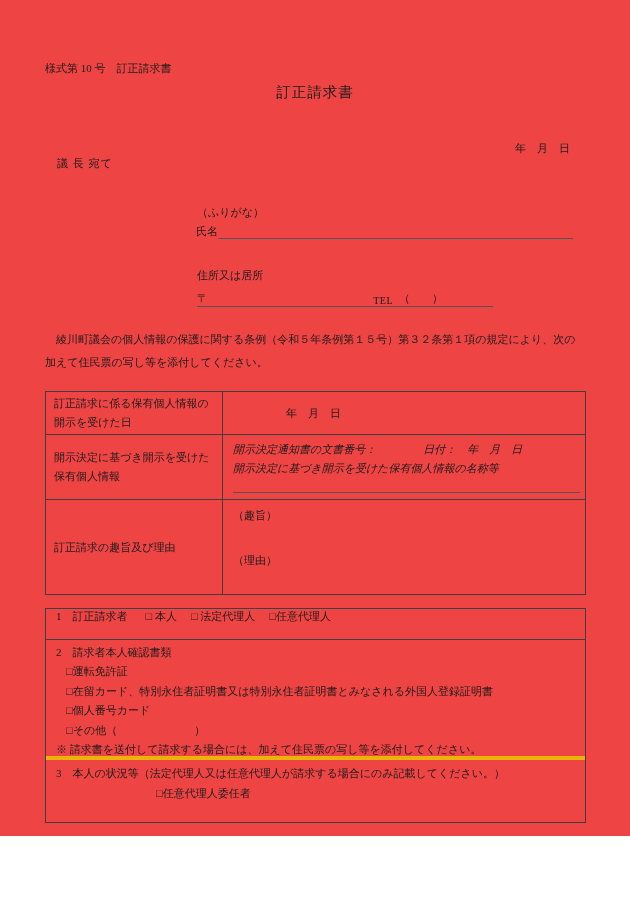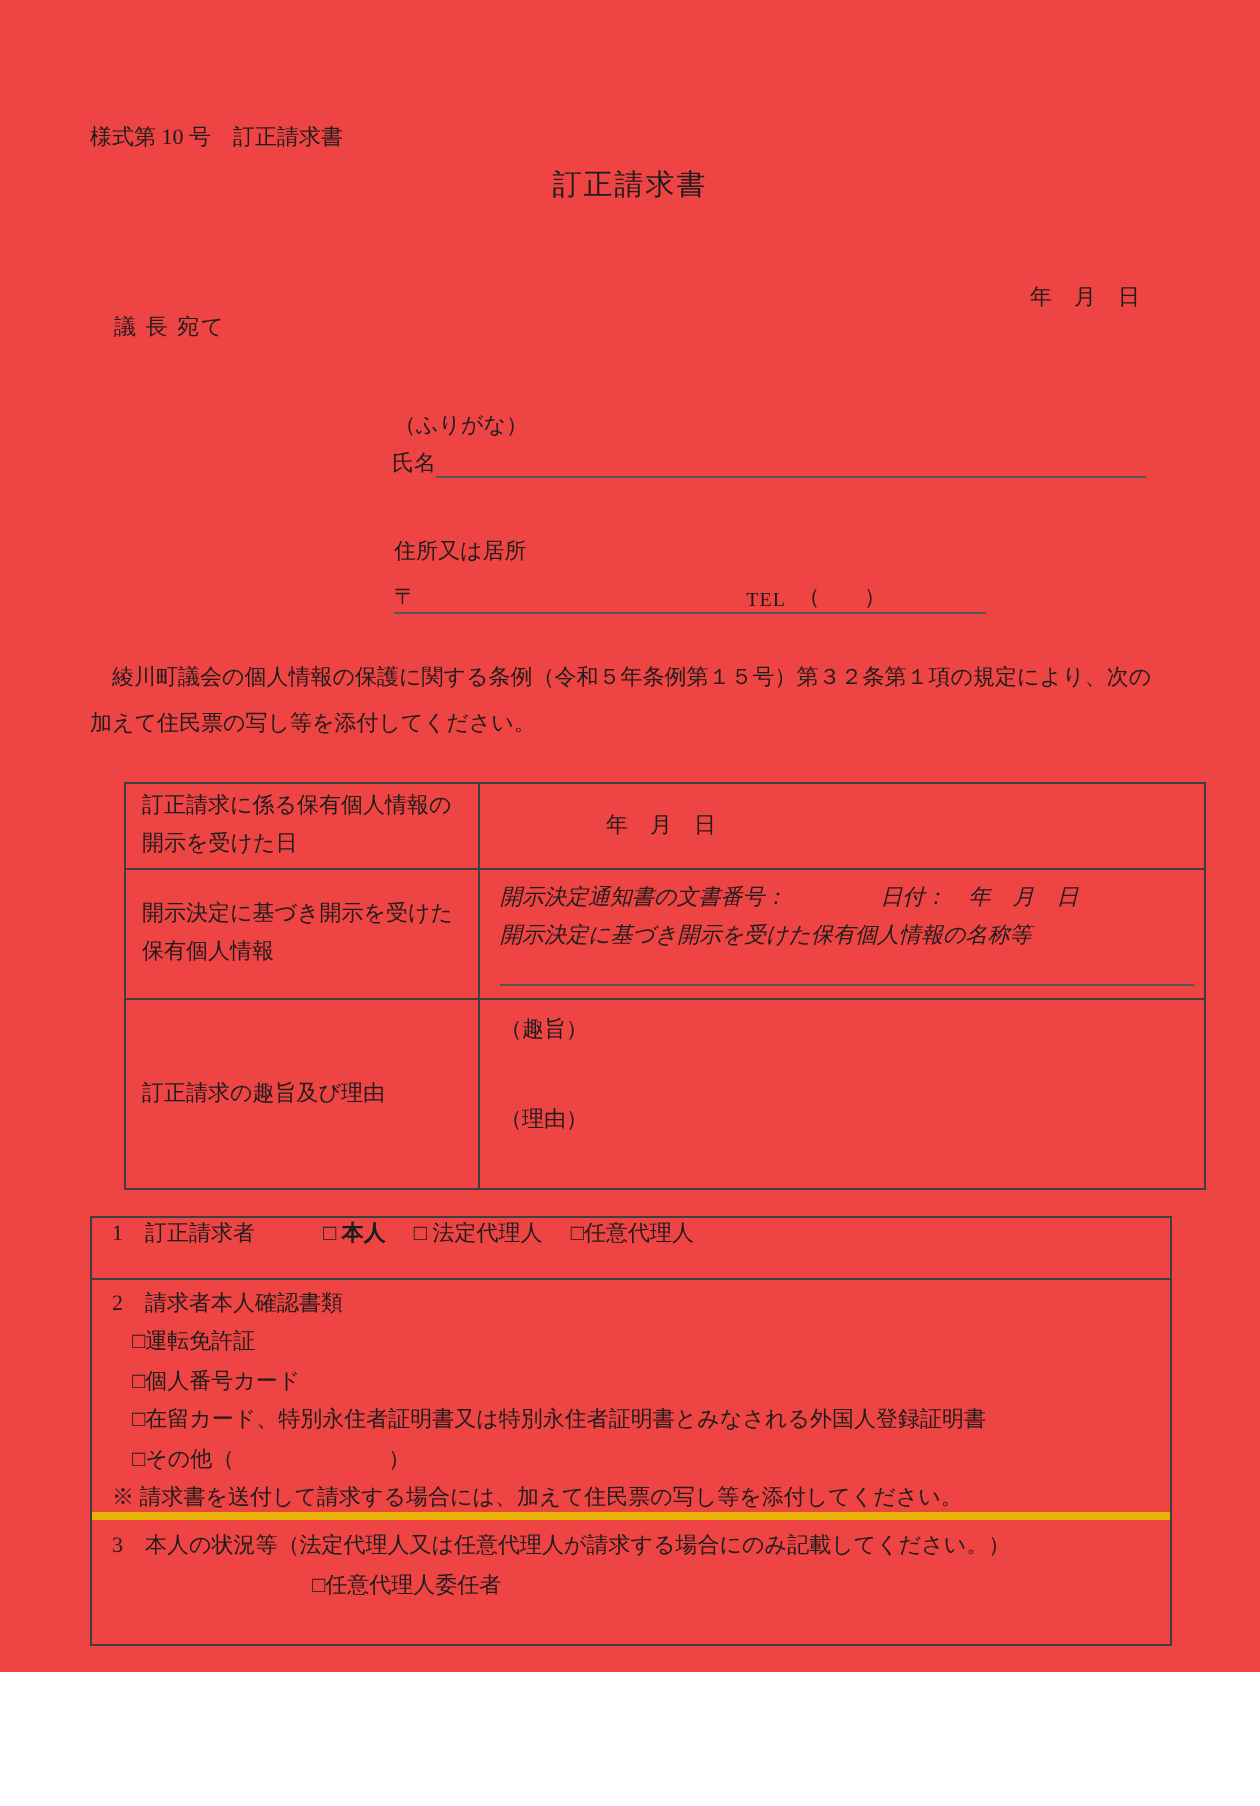--- a/index.html
+++ b/index.html
@@ -27,38 +27,38 @@
   .name-line .fill { flex: 1; border-bottom: 1px solid #555; height: 100%; }
   .addr-label { position: absolute; left: 197px; top: 268px; }
   .postal-line { position: absolute; left: 197px; top: 290px; width: 296px; height: 17px; border-bottom: 1px solid #555; display: flex; align-items: flex-end; }
   .postal-line .sp1 { flex: 1; }
   .postal-line .tel { font-size: 10px; letter-spacing: 0.5px; }
   .postal-line .paren { margin-left: 6px; }
   .postal-line .sp2 { width: 50px; }
 
   .declaration { position: absolute; left: 45px; top: 328px; width: 545px; line-height: 22.5px; }
 
-  table.t1 { position: absolute; left: 62px; top: 391px; width: 541px; border-collapse: collapse; table-layout: fixed; }
+  table.t1 { position: absolute; left: 45px; top: 391px; width: 541px; border-collapse: collapse; table-layout: fixed; }
   table.t1 td { border: 1px solid #3f3f3f; line-height: 19px; }
   table.t1 col.c1 { width: 177px; }
   table.t1 tr.r1 td { height: 40px; }
   table.t1 tr.r2 td { height: 65px; }
   table.t1 tr.r3 td { height: 95px; }
   td.lbl { padding: 2px 8px; vertical-align: middle; }
   td.val1 { padding-left: 63px; vertical-align: middle; }
   td.val2 { vertical-align: top; padding: 5px 10px 0 10px; position: relative; line-height: 22px; font-style: italic; }
   .doc-line { display: flex; }
   .doc-line .date-part { margin-left: 47px; }
   .uline { position: absolute; left: 10px; right: 5px; bottom: 6px; border-bottom: 1px solid #555; }
   td.val3 { vertical-align: top; padding: 6px 10px; }
   td.val3 .reason { margin-top: 26px; }
 
   .t2 { position: absolute; left: 45px; top: 608px; width: 541px; border: 1px solid #3f3f3f; }
   .t2r1 { height: 31px; border-bottom: 1px solid #3f3f3f; display: flex; align-items: flex-start; padding-left: 10px; }
-  .t2r1 .o1 { margin-left: 34px; font-weight: bold; }
+  .t2r1 .o1 { margin-left: 18px; }
   .t2r1 .o2 { margin-left: 14px; }
   .t2r1 .o3 { margin-left: 14px; }
   .t2r2 { height: 120px; border-bottom: 4px solid #eab308; padding: 3px 8px 0 10px; line-height: 19.4px; }
   .t2r2 .item { padding-left: 10px; }
   .t2r3 { height: 62px; padding: 3px 8px 0 10px; line-height: 20px; }
   .t2r3 .sub { display: flex; padding-left: 12px; }
   .t2r3 .sub .minor { margin-left: 12px; }
   .t2r3 .sub .guardian { margin-left: 20px; }
   .t2r3 .vol { padding-left: 100px; }
 </style>
@@ -126,22 +126,22 @@
   <div class="t2">
     <div class="t2r1">
       <span class="pre">1　訂正請求者</span>
       <span class="o1 pre">□ 本人</span>
       <span class="o2 pre">□ 法定代理人</span>
       <span class="o3 pre">□任意代理人</span>
     </div>
     <div class="t2r2">
       <div class="pre">2　請求者本人確認書類</div>
       <div class="item pre">□運転免許証</div>
+      <div class="item pre">□在留カード、特別永住者証明書又は特別永住者証明書とみなされる外国人登録証明書</div>
       <div class="item pre">□個人番号カード</div>
-      <div class="item pre">□在留カード、特別永住者証明書又は特別永住者証明書とみなされる外国人登録証明書</div>
       <div class="item pre">□その他（　　　　　　　）</div>
       <div class="note pre">※ 請求書を送付して請求する場合には、加えて住民票の写し等を添付してください。</div>
     </div>
     <div class="t2r3">
       <div class="pre">3　本人の状況等（法定代理人又は任意代理人が請求する場合にのみ記載してください。）</div>
       <div class="vol pre">□任意代理人委任者</div>
     </div>
   </div>
 
 </div>

